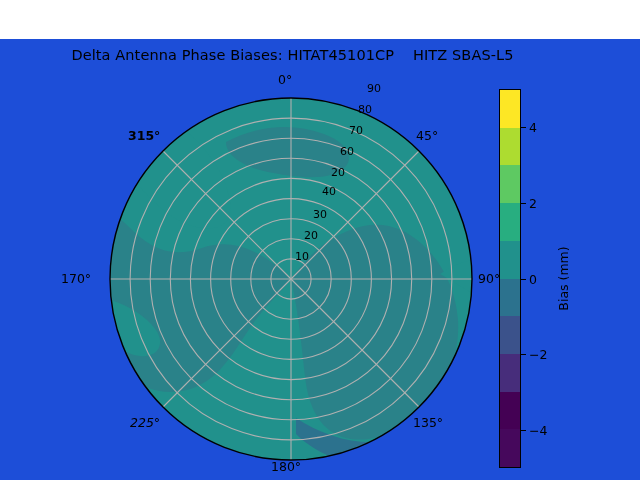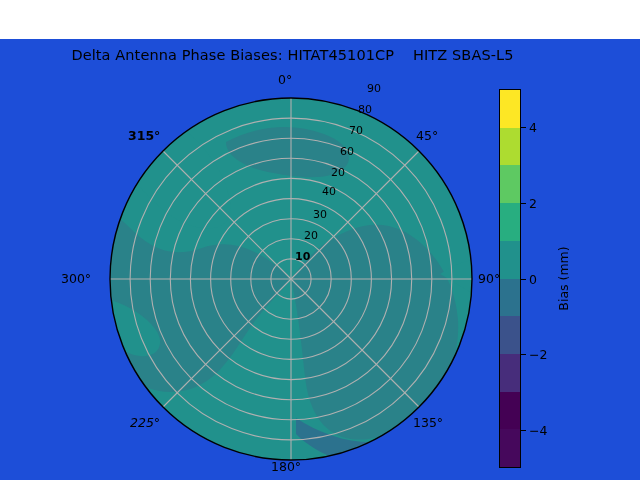--- a/index.html
+++ b/index.html
@@ -124,24 +124,24 @@
 
       <circle cx="181" cy="181" r="181" fill="none" stroke="#000000" stroke-width="1.4"></circle>
     </svg>
 
     <span class="angle-label" style="left:168px;top:-26px;">0°</span>
     <span class="angle-label" style="left:306px;top:30px;">45°</span>
     <span class="angle-label" style="left:368px;top:173px;">90°</span>
     <span class="angle-label" style="left:303px;top:317px;text-align:center;">135°</span>
     <span class="angle-label" style="left:161px;top:361px;">180°</span>
     <span class="angle-label" style="left:20px;top:317px;font-style:italic;">225°</span>
-    <span class="angle-label" style="left:-49px;top:173px;">300°</span>
+    <span class="angle-label" style="left:-49px;top:173px;">170°</span>
     <span class="angle-label" style="left:18px;top:30px;font-weight:bold;">315°</span>
 
-    <span class="radial-label" style="left:185px;top:152px;font-weight:bold;">10</span>
+    <span class="radial-label" style="left:185px;top:152px;">10</span>
     <span class="radial-label" style="left:194px;top:131px;">20</span>
     <span class="radial-label" style="left:203px;top:110px;">30</span>
     <span class="radial-label" style="left:212px;top:87px;">40</span>
     <span class="radial-label" style="left:221px;top:68px;">20</span>
     <span class="radial-label" style="left:230px;top:47px;">60</span>
     <span class="radial-label" style="left:239px;top:26px;">70</span>
     <span class="radial-label" style="left:248px;top:5px;">80</span>
     <span class="radial-label" style="left:257px;top:-16px;">90</span>
   </div>
 

